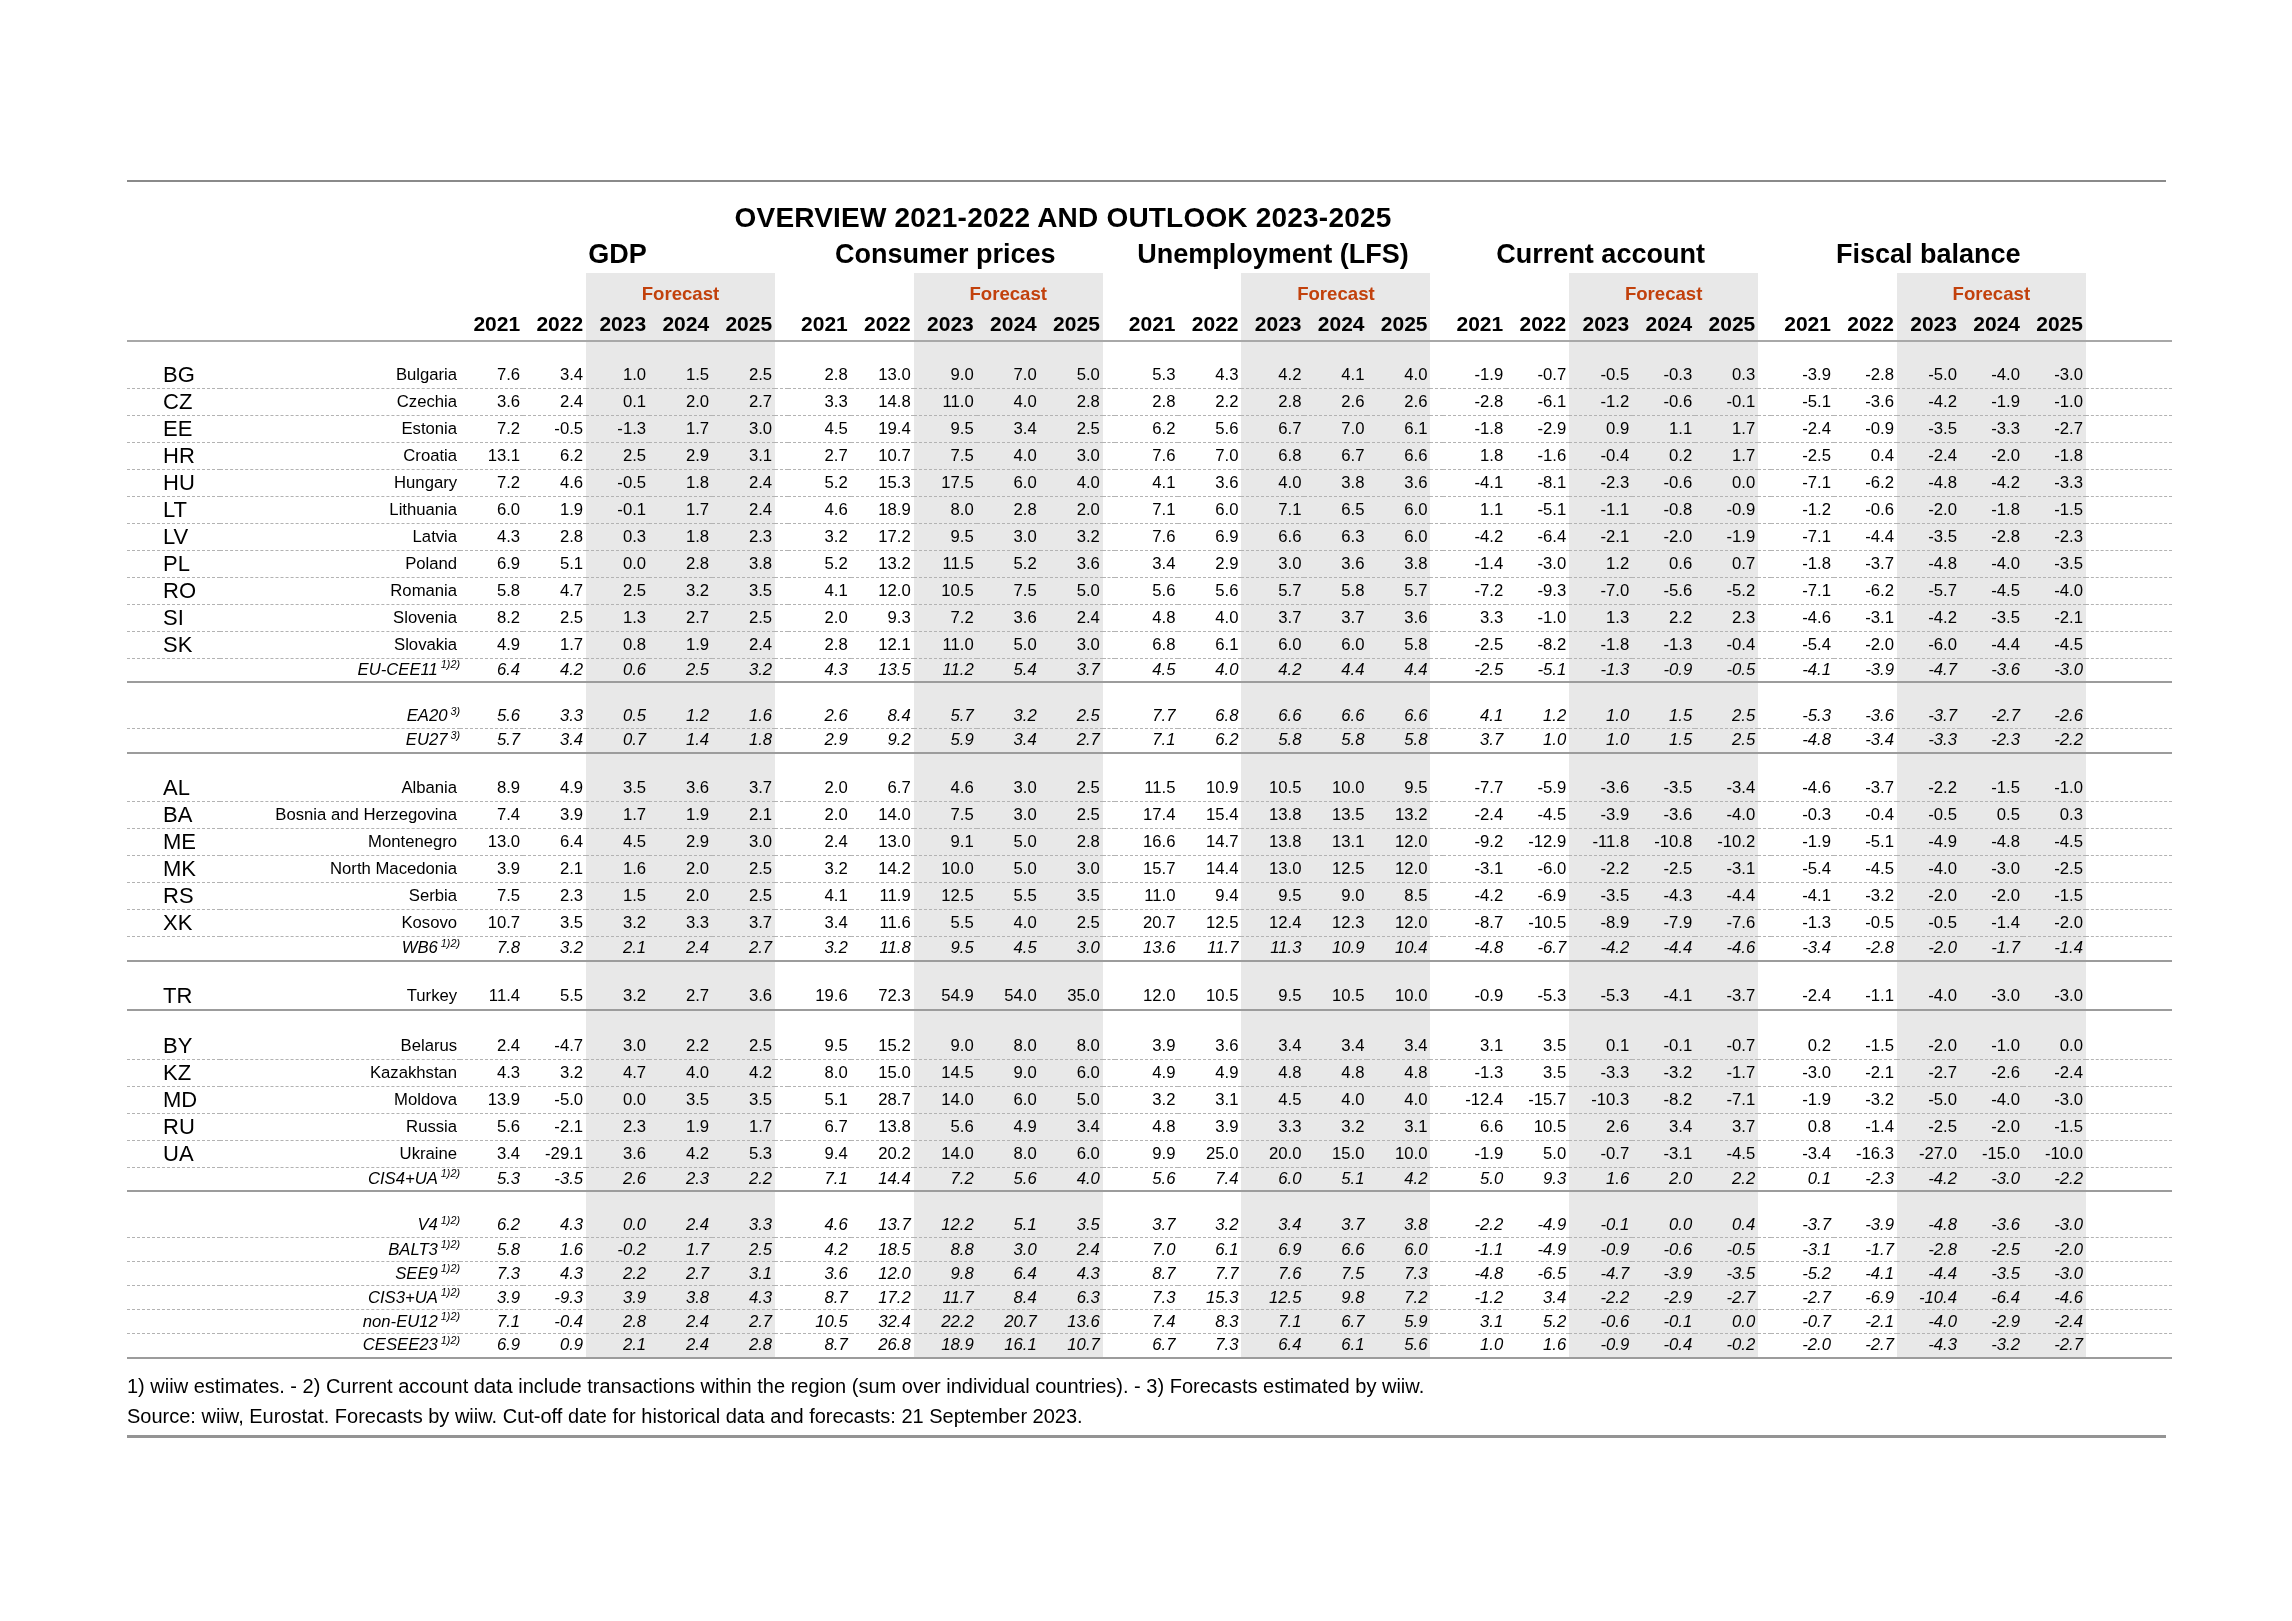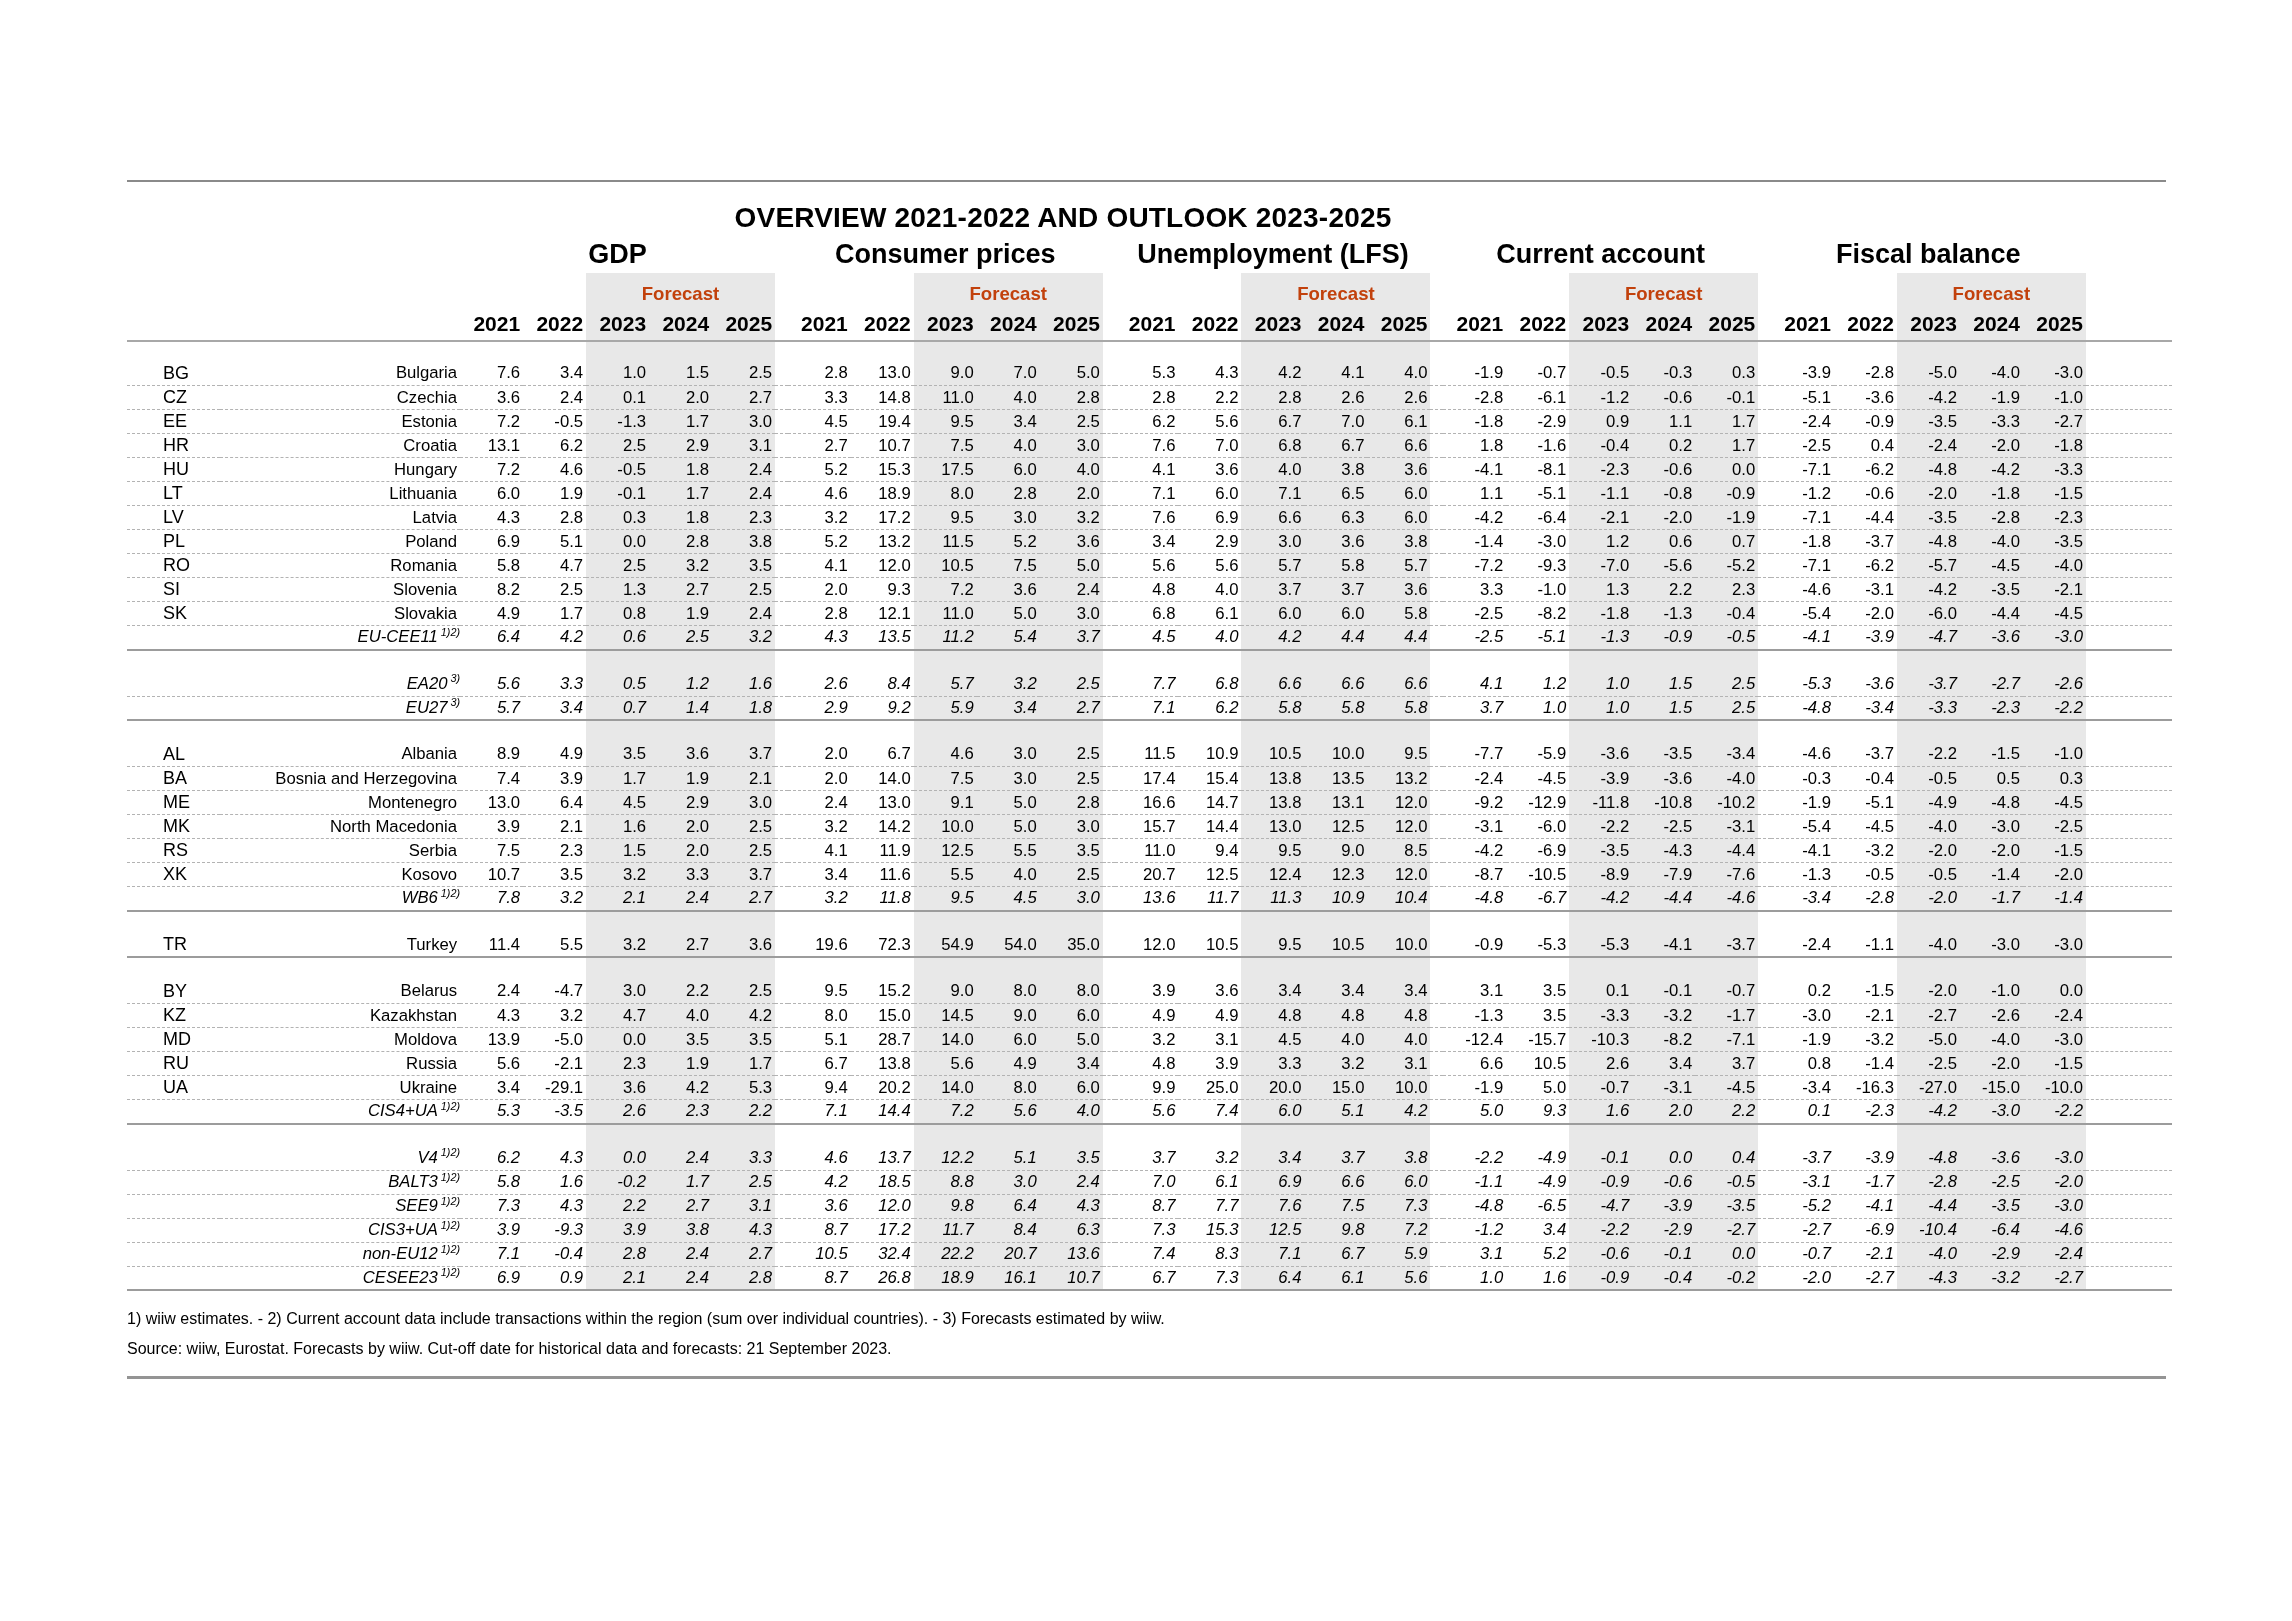--- a/index.html
+++ b/index.html
@@ -23,28 +23,28 @@
   .r-years{height:35px}
   .r-years th{border-bottom:2px solid #a8a8a8;vertical-align:bottom;padding-bottom:3.9px;}
   .yr{font-weight:bold;font-size:21px;text-align:right;padding-right:2.9px;}
   .headgap{height:20.6px}
   
   .data-row{height:24px;}
   .spacer-row{height:22.5px;}
   .dotted td{border-bottom:1px dashed #b3b3b3;}
   .sec-end td{border-bottom:2px solid #9c9c9c;}
   .num{font-size:16.7px;text-align:right;padding-right:2.9px;}
-  .code{font-size:18px;padding-left:36px;text-align:left;}
+  .code{font-size:22px;padding-left:36px;text-align:left;}
   .name{font-size:16.7px;text-align:right;margin-top:44px;}
   .agg{font-style:italic;}
   sup.fn{font-size:10.8px;font-style:italic;vertical-align:super;margin-left:2.9px;line-height:0;}
   .fc{background:#e8e8e8;}
   
-  .footnotes{margin-top:12.7px;font-size:16px;line-height:30px;
-             border-bottom:3.9px solid #949494;padding-bottom:12px;}
+  .footnotes{margin-top:12.7px;font-size:20px;line-height:30px;
+             border-bottom:3.9px solid #949494;padding-bottom:4px;}
 </style>
 </head>
 <body>
 
 <div class="page">
   <div class="content">
     <div class="title">OVERVIEW 2021-2022 AND OUTLOOK 2023-2025</div>
 
     <table>
       <colgroup>

